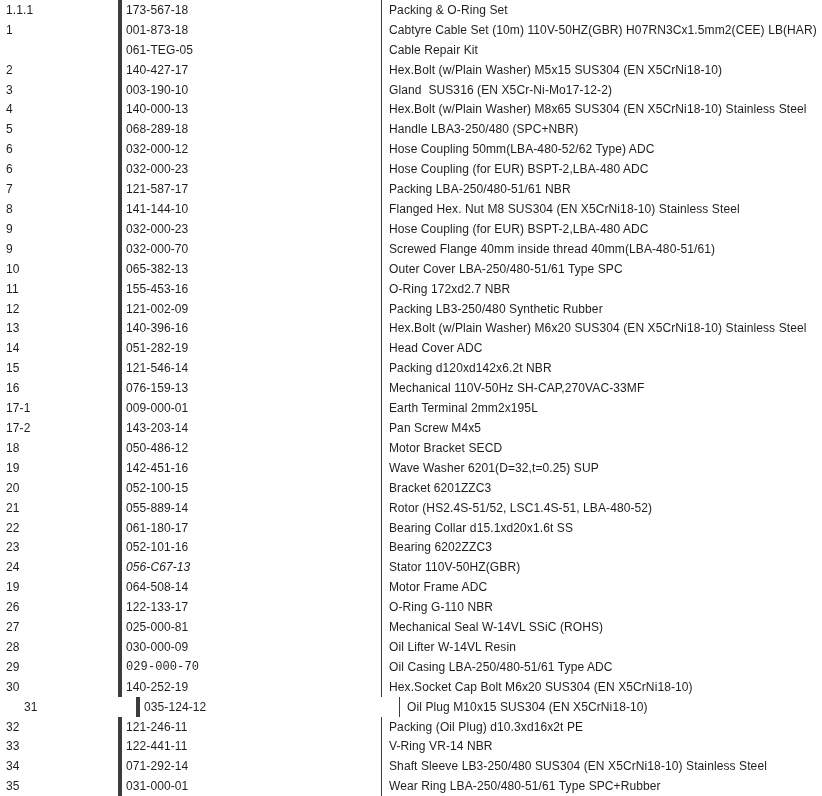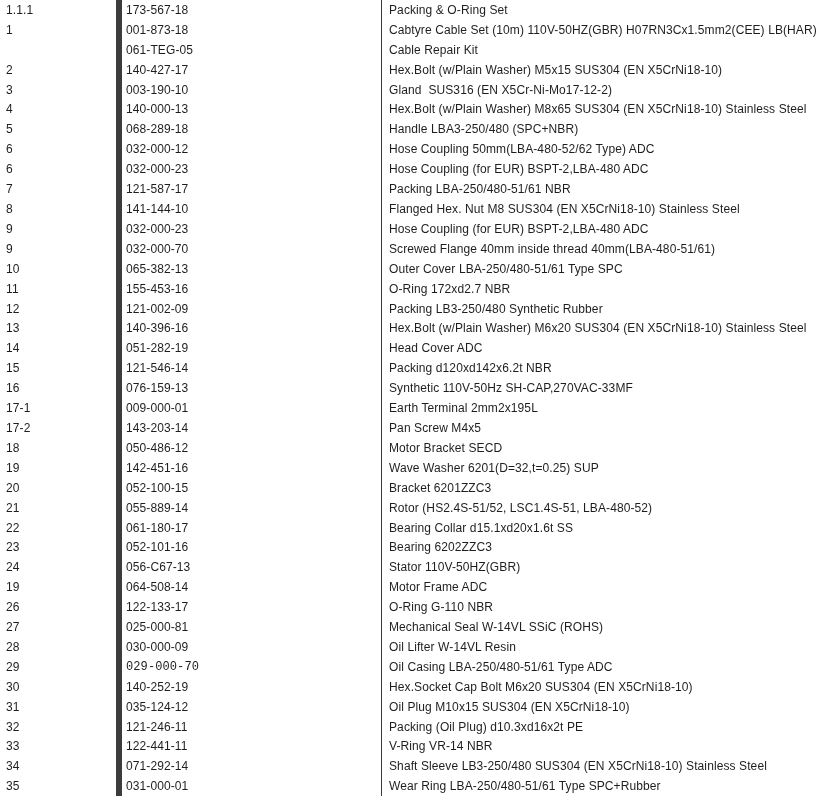--- a/index.html
+++ b/index.html
@@ -33,21 +33,21 @@
     height: 100%;
     display: flex;
     align-items: center;
     white-space: pre;
     overflow: visible;
     letter-spacing: 0.1px;
   }
   .cell-item {
     width: 122px;
     padding-left: 6px;
-    border-right: 6px solid #000000;
+    border-right: 4px solid #000000;
   }
   .cell-part {
     width: 260px;
     padding-left: 4px;
     border-right: 1px solid #3c3c3c;
   }
   .cell-desc {
     flex: 1;
     padding-left: 7px;
   }
@@ -166,21 +166,21 @@
 
   <div class="row">
     <div class="cell cell-item" style="border-right-color: rgb(60, 60, 60);">15</div>
     <div class="cell cell-part" style="border-right-color: rgb(60, 60, 60);">121-546-14</div>
     <div class="cell cell-desc">Packing d120xd142x6.2t NBR</div>
   </div>
 
   <div class="row">
     <div class="cell cell-item" style="border-right-color: rgb(60, 60, 60);">16</div>
     <div class="cell cell-part" style="border-right-color: rgb(60, 60, 60);">076-159-13</div>
-    <div class="cell cell-desc">Synthetic 110V-50Hz SH-CAP,270VAC-33MF</div>
+    <div class="cell cell-desc">Mechanical 110V-50Hz SH-CAP,270VAC-33MF</div>
   </div>
 
   <div class="row">
     <div class="cell cell-item" style="border-right-color: rgb(60, 60, 60);">17-1</div>
     <div class="cell cell-part" style="border-right-color: rgb(60, 60, 60);">009-000-01</div>
     <div class="cell cell-desc">Earth Terminal 2mm2x195L</div>
   </div>
 
   <div class="row">
     <div class="cell cell-item" style="border-right-color: rgb(60, 60, 60);">17-2</div>
@@ -219,21 +219,21 @@
   </div>
 
   <div class="row">
     <div class="cell cell-item" style="border-right-color: rgb(60, 60, 60);">23</div>
     <div class="cell cell-part" style="border-right-color: rgb(60, 60, 60);">052-101-16</div>
     <div class="cell cell-desc">Bearing 6202ZZC3</div>
   </div>
 
   <div class="row">
     <div class="cell cell-item" style="border-right-color: rgb(60, 60, 60);">24</div>
-    <div class="cell cell-part" style="border-right-color: rgb(60, 60, 60);">056-C67-13</div>
+    <div class="cell cell-part" style="border-right-color: rgb(60, 60, 60); font-style: italic;">056-C67-13</div>
     <div class="cell cell-desc">Stator 110V-50HZ(GBR)</div>
   </div>
 
   <div class="row">
     <div class="cell cell-item" style="border-right-color: rgb(60, 60, 60);">19</div>
     <div class="cell cell-part" style="border-right-color: rgb(60, 60, 60);">064-508-14</div>
     <div class="cell cell-desc">Motor Frame ADC</div>
   </div>
 
   <div class="row">
@@ -260,21 +260,21 @@
     <div class="cell cell-desc">Oil Casing LBA-250/480-51/61 Type ADC</div>
   </div>
 
   <div class="row">
     <div class="cell cell-item" style="border-right-color: rgb(60, 60, 60);">30</div>
     <div class="cell cell-part" style="border-right-color: rgb(60, 60, 60);">140-252-19</div>
     <div class="cell cell-desc">Hex.Socket Cap Bolt M6x20 SUS304 (EN X5CrNi18-10)</div>
   </div>
 
   <div class="row">
-    <div class="cell cell-item" style="border-right-color: rgb(60, 60, 60);">31</div>
+    <div class="cell cell-item" style="border-right-color: rgb(60, 60, 60); margin-left: 18px;">31</div>
     <div class="cell cell-part" style="border-right-color: rgb(60, 60, 60);">035-124-12</div>
     <div class="cell cell-desc">Oil Plug M10x15 SUS304 (EN X5CrNi18-10)</div>
   </div>
 
   <div class="row">
     <div class="cell cell-item" style="border-right-color: rgb(60, 60, 60);">32</div>
     <div class="cell cell-part" style="border-right-color: rgb(60, 60, 60);">121-246-11</div>
     <div class="cell cell-desc">Packing (Oil Plug) d10.3xd16x2t PE</div>
   </div>
 

